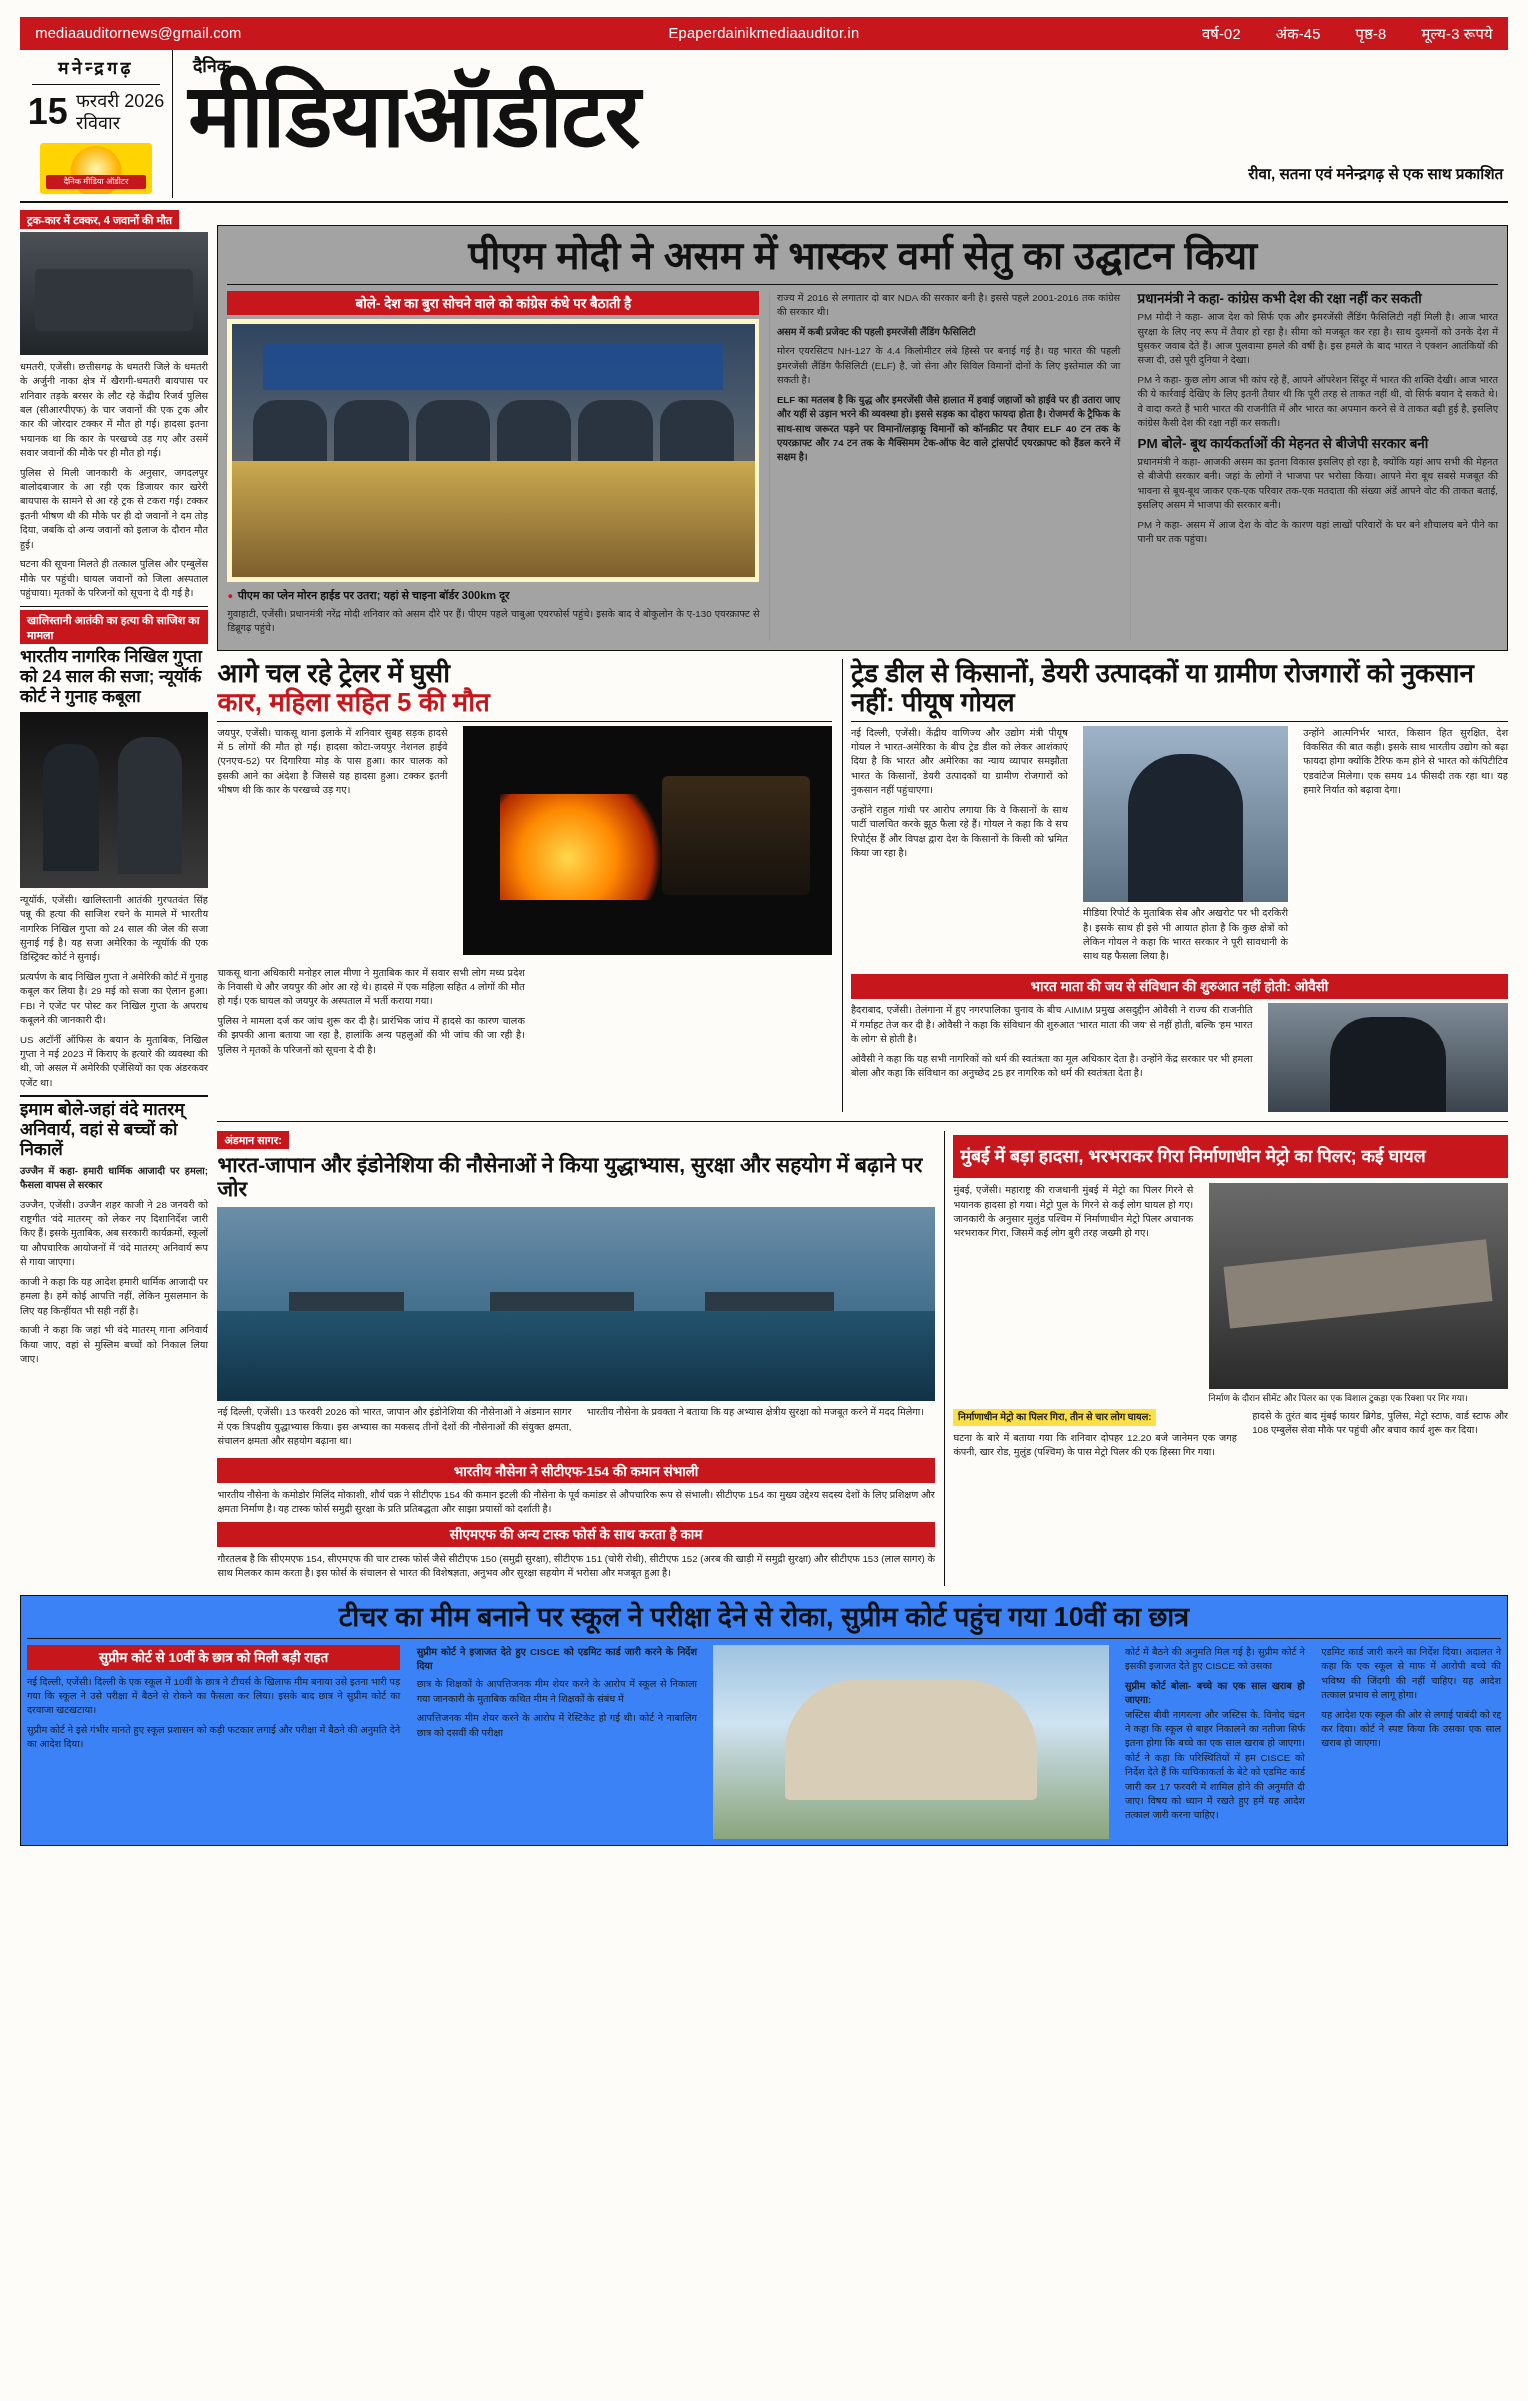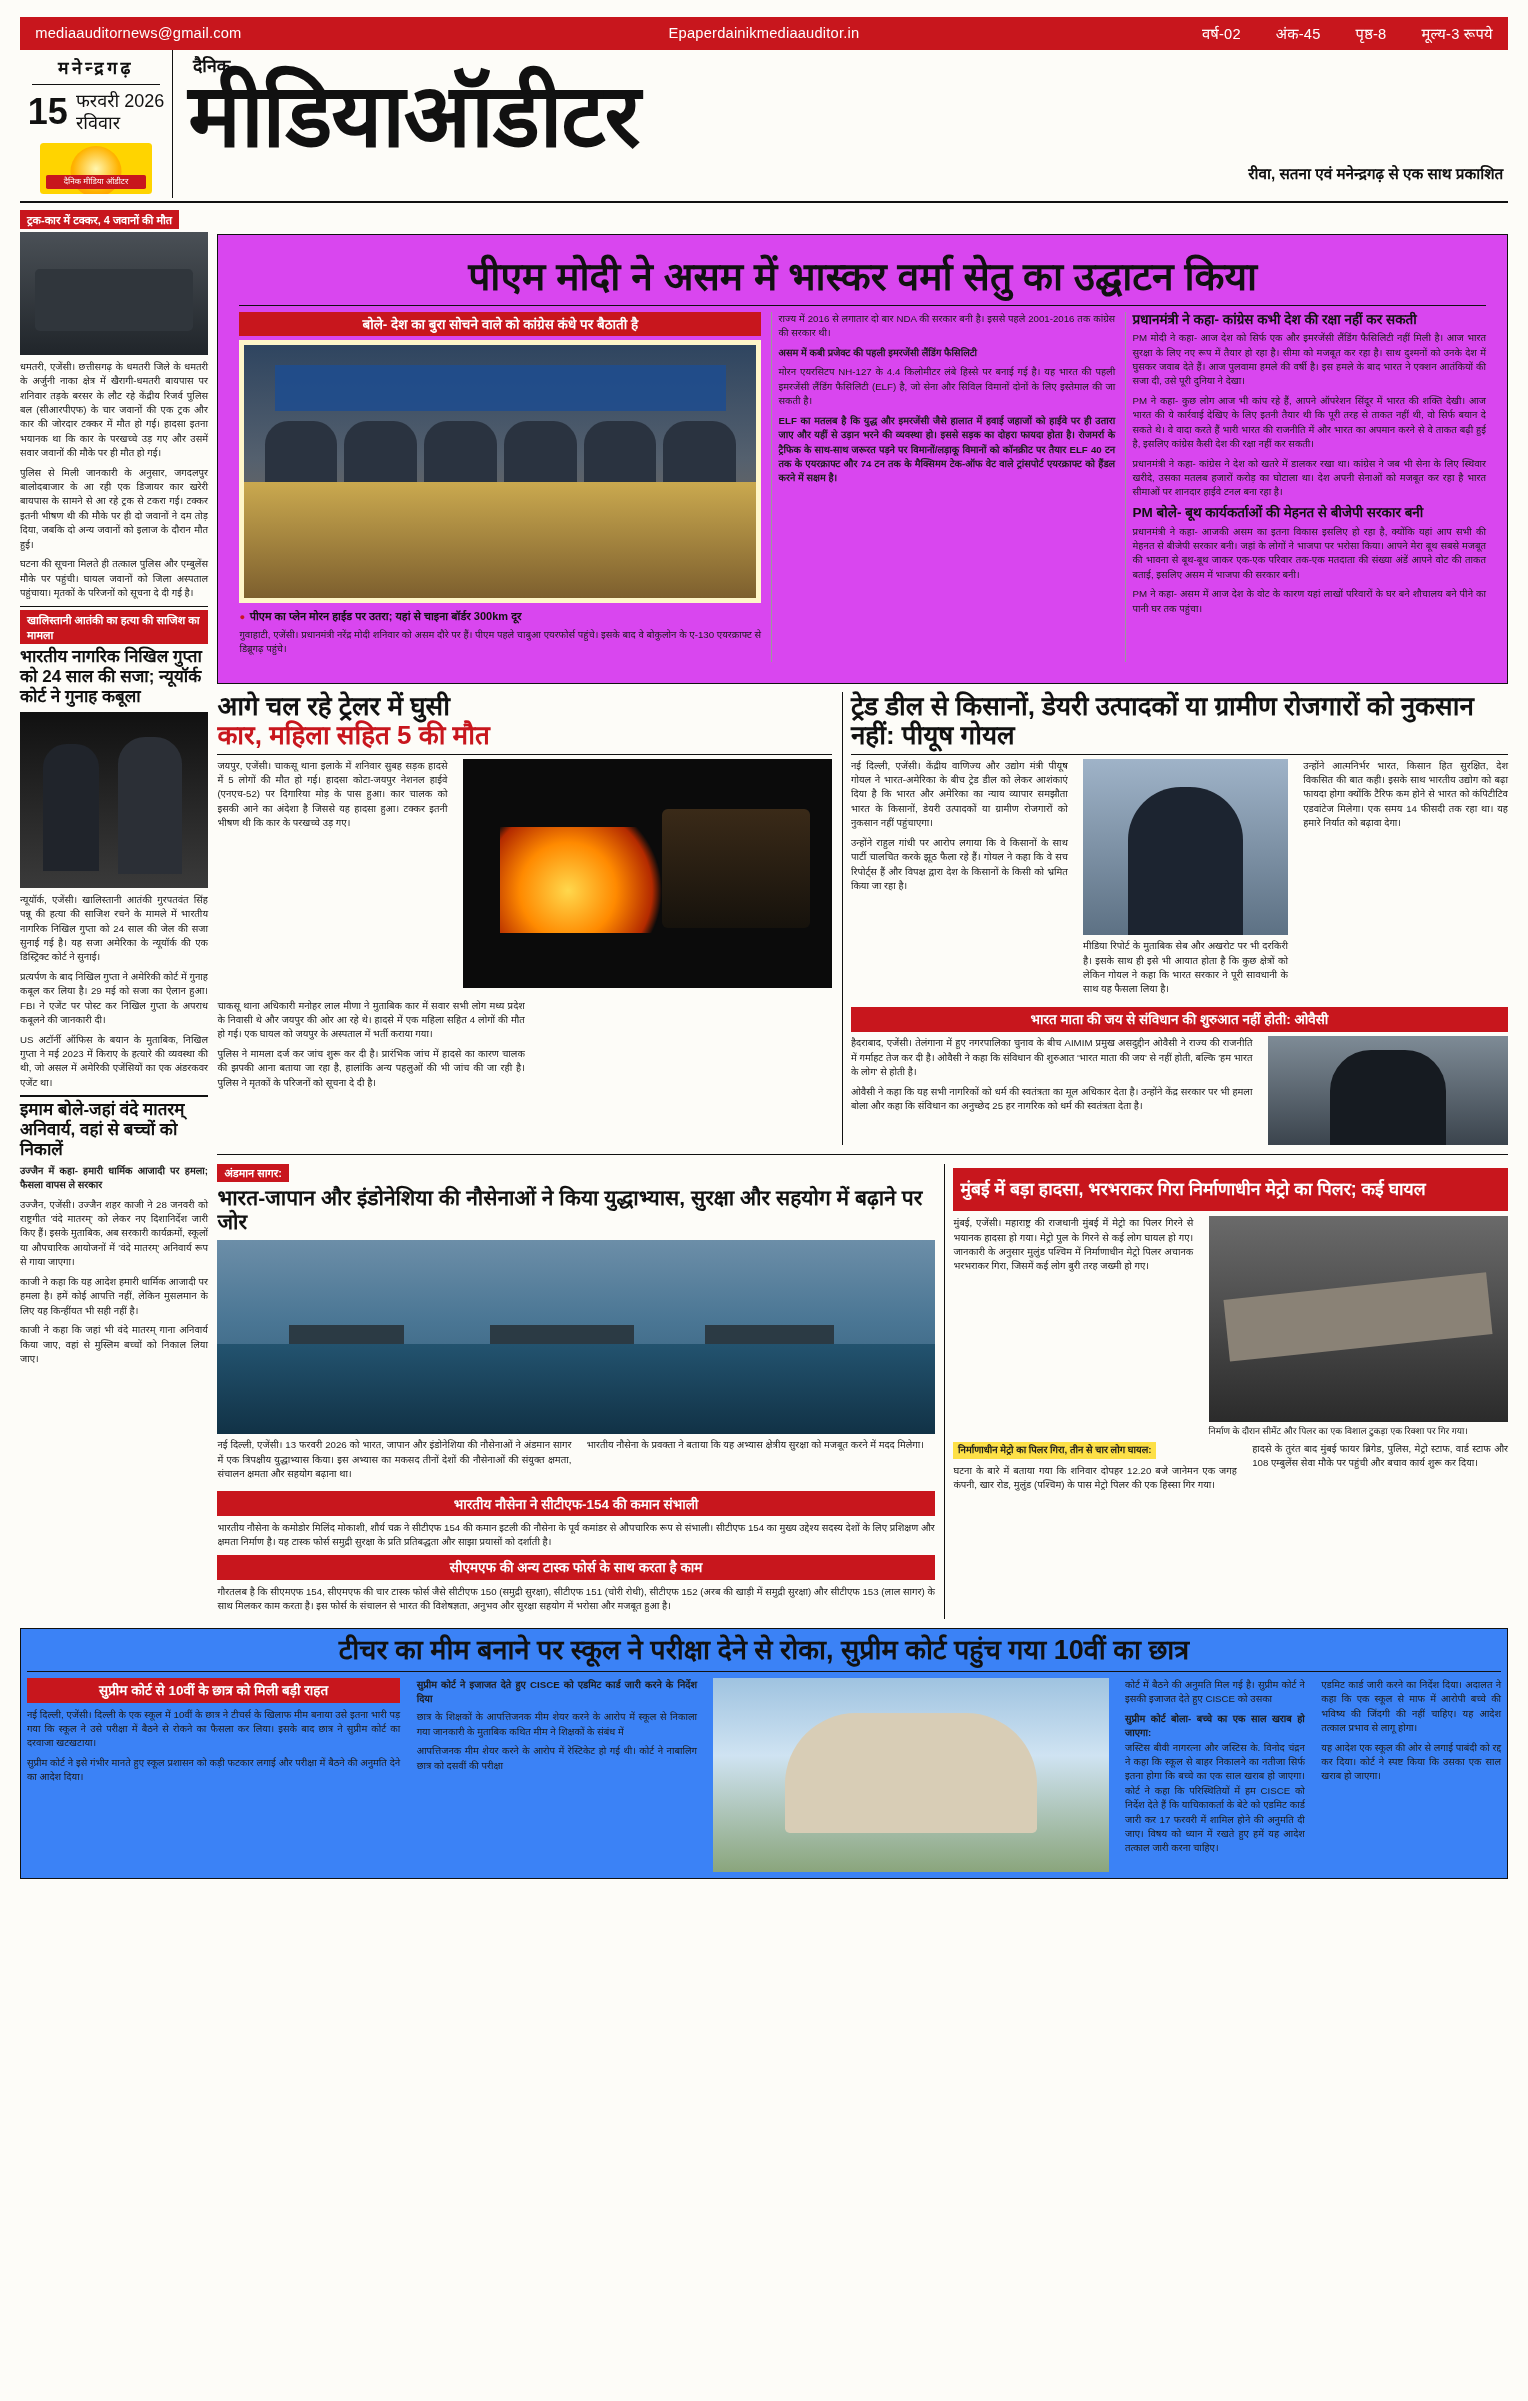--- a/index.html
+++ b/index.html
@@ -109,21 +109,21 @@
 
   .photo {
     width: 100%;
     background: #6f7b86;
     position: relative;
     overflow: hidden;
   }
   .cap { font-size: 9px; line-height:1.35; margin-top:2.9px; }
 
   
-  .lead-wrap { border:1.8px solid #111; margin-top: 24px; padding: 21px; background:#d946ef; }
+  .lead-wrap { border:1.8px solid #111; margin-top: 15px; padding: 9px; background:#a3a3a3; }
   .lead-head {
     font-size: 39px; font-weight: 800; text-align:center; line-height:1.1;
     border-bottom: 1.8px solid #111; padding-bottom: 5.9px; margin-bottom: 5.9px;
   }
   .sub-banner {
     background:#c8161d;color:#fff;text-align:center;font-size:13.5px;font-weight:700;
     padding: 2.9px 5.9px; margin: 0 0 4.7px 0;
   }
   .yellow-band { background:#fff6c9; padding: 4.7px; }
 
@@ -301,21 +301,20 @@
               <p class="byline">ELF का मतलब है कि युद्ध और इमरजेंसी जैसे हालात में हवाई जहाजों को हाईवे पर ही उतारा जाए और यहीं से उड़ान भरने की व्यवस्था हो। इससे सड़क का दोहरा फायदा होता है। रोजमर्रा के ट्रैफिक के साथ-साथ जरूरत पड़ने पर विमानों/लड़ाकू विमानों को कॉनक्रीट पर तैयार ELF 40 टन तक के एयरक्राफ्ट और 74 टन तक के मैक्सिमम टेक-ऑफ वेट वाले ट्रांसपोर्ट एयरक्राफ्ट को हैंडल करने में सक्षम है।</p>
               <p></p>
             </div>
           </div>
 
           <div style="flex:1.05;padding-left:7px;border-left:0.6px solid #999;">
             <div class="head-4" style="font-size:13.5px;">प्रधानमंत्री ने कहा- कांग्रेस कभी देश की रक्षा नहीं कर सकती</div>
             <div class="body-text" style="margin-top:3.5px;">
               <p>PM मोदी ने कहा- आज देश को सिर्फ एक और इमरजेंसी लैंडिंग फैसिलिटी नहीं मिली है। आज भारत सुरक्षा के लिए नए रूप में तैयार हो रहा है। सीमा को मजबूत कर रहा है। साथ दुश्मनों को उनके देश में घुसकर जवाब देते हैं। आज पुलवामा हमले की वर्षी है। इस हमले के बाद भारत ने एक्शन आतंकियों की सजा दी, उसे पूरी दुनिया ने देखा।</p>
               <p>PM ने कहा- कुछ लोग आज भी कांप रहे हैं, आपने ऑपरेशन सिंदूर में भारत की शक्ति देखी। आज भारत की ये कार्रवाई देखिए के लिए इतनी तैयार थी कि पूरी तरह से ताकत नहीं थी, वो सिर्फ बयान दे सकते थे। वे वादा करते हैं भारी भारत की राजनीति में और भारत का अपमान करने से वे ताकत बढ़ी हुई है, इसलिए कांग्रेस कैसी देश की रक्षा नहीं कर सकती।</p>
-              <p>प्रधानमंत्री ने कहा- कांग्रेस ने देश को खतरे में डालकर रखा था। कांग्रेस ने जब भी सेना के लिए स्थिवार खरीदे, उसका मतलब हजारों करोड़ का घोटाला था। देश अपनी सेनाओं को मजबूत कर रहा है भारत सीमाओं पर शानदार हाईवे टनल बना रहा है।</p>
             </div>
             <div class="head-4" style="font-size:13.5px;margin-top:3.5px;">PM बोले- बूथ कार्यकर्ताओं की मेहनत से बीजेपी सरकार बनी</div>
             <div class="body-text" style="margin-top:3.5px;">
               <p>प्रधानमंत्री ने कहा- आजकी असम का इतना विकास इसलिए हो रहा है, क्योंकि यहां आप सभी की मेहनत से बीजेपी सरकार बनी। जहां के लोगों ने भाजपा पर भरोसा किया। आपने मेरा बूथ सबसे मजबूत की भावना से बूथ-बूथ जाकर एक-एक परिवार तक-एक मतदाता की संख्या अंडें आपने वोट की ताकत बताई, इसलिए असम में भाजपा की सरकार बनी।</p>
               <p>PM ने कहा- असम में आज देश के वोट के कारण यहां लाखों परिवारों के घर बने शौचालय बने पीने का पानी घर तक पहुंचा।</p>
             </div>
           </div>
         </div>
       </div>
 

